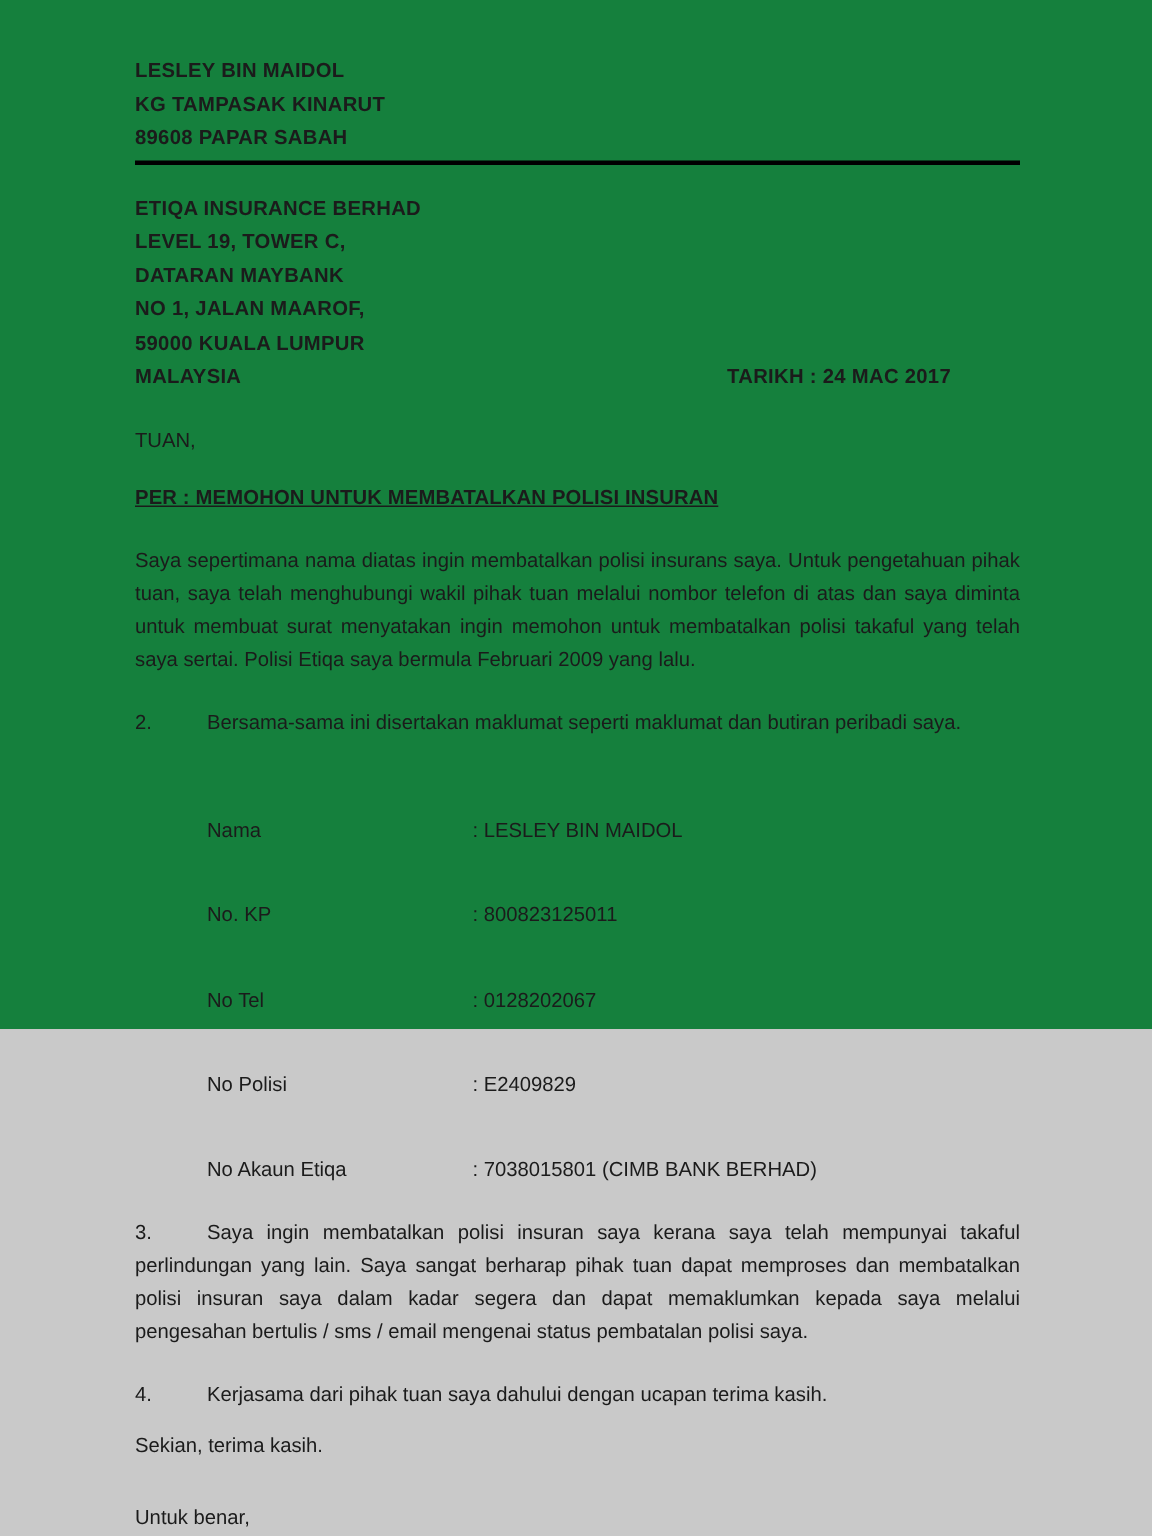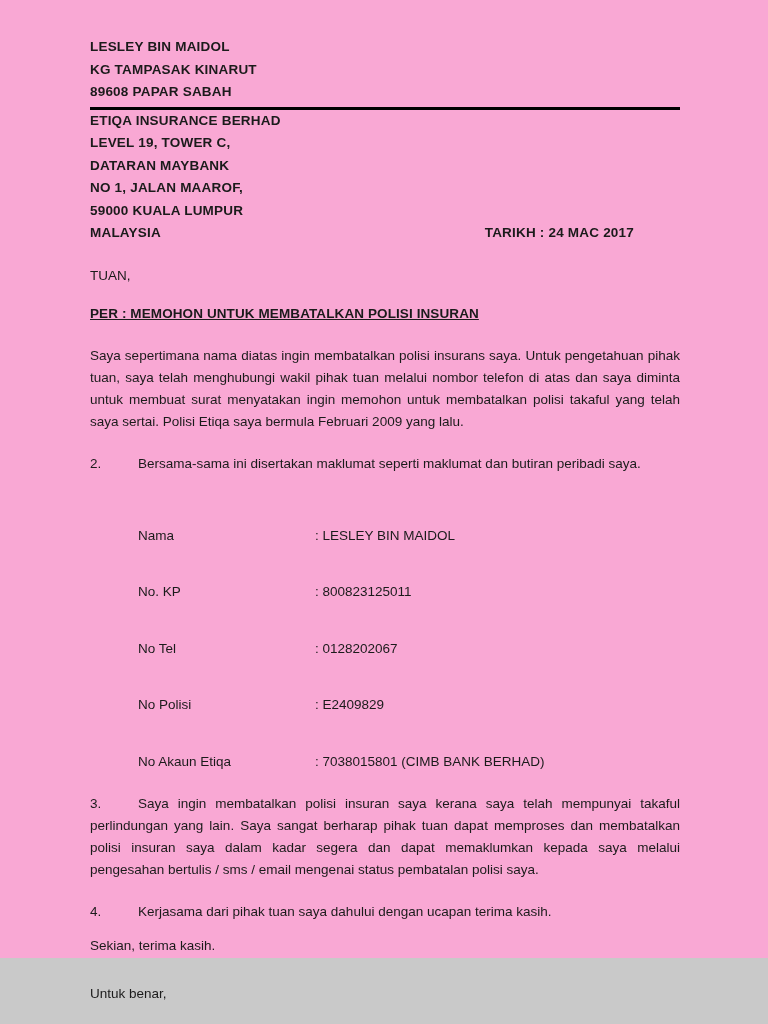--- a/index.html
+++ b/index.html
@@ -1,43 +1,43 @@
 <!DOCTYPE html>
 <html><head>
 <meta charset="utf-8">
 <style>
   * { margin:0; padding:0; box-sizing:border-box; }
   html, body { background:#c9c9c9; }
   body { width:768px; height:1024px; margin:0 auto; overflow:hidden; }
 
   .sheet {
     width:768px;
-    height:958px;
-    background:#f9a8d4;
+    height:686px;
+    background:#15803d;
   }
   .content {
     padding:36px 88px 0 90px;
     font-family:"Liberation Sans","DejaVu Sans",sans-serif;
     font-size:13.5px;
     color:#1b1b1b;
   }
 
   .addr-line {
     font-weight:700;
     line-height:22.5px;
     letter-spacing:0.2px;
   }
 
   .rule {
     height:3px;
     background:#000;
     margin-top:3px;
   }
 
-  .recipient-block { }
+  .recipient-block { margin-top:18px; }
 
   .recipient-last {
     display:flex;
     justify-content:space-between;
     align-items:baseline;
   }
   .date-cell { padding-right:46px; }
 
   .salutation {
     margin-top:20px;

